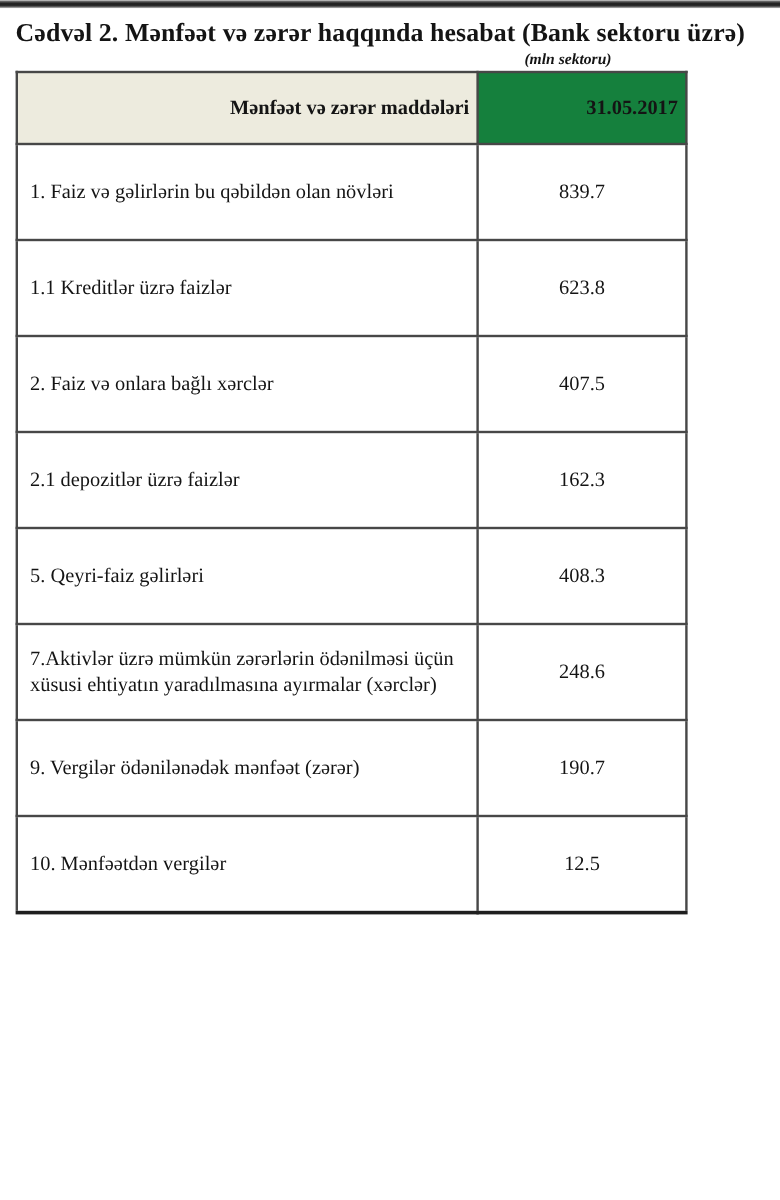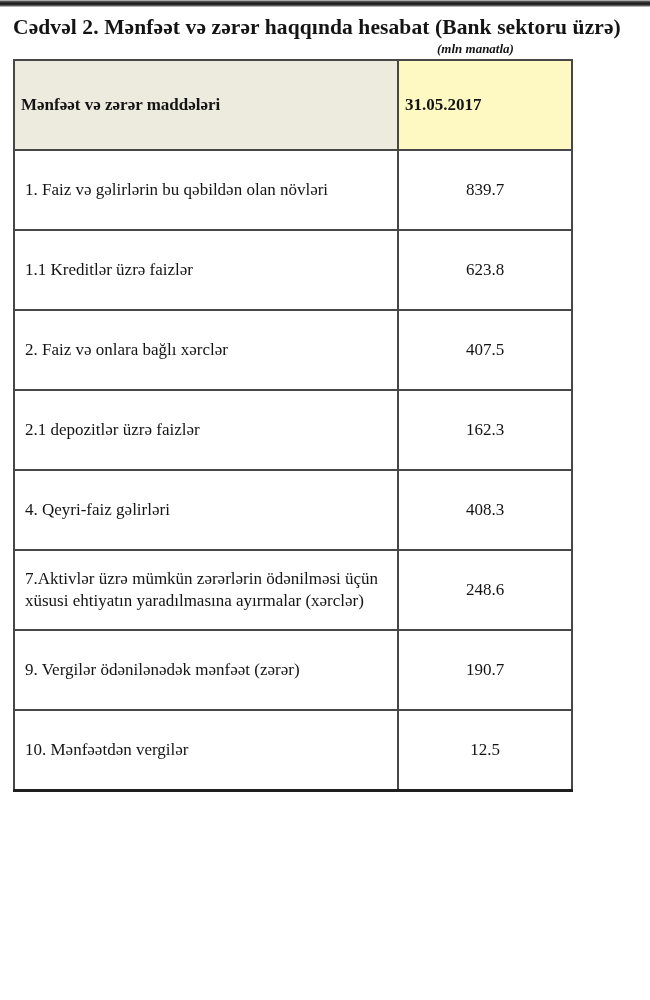--- a/index.html
+++ b/index.html
@@ -50,22 +50,22 @@
   table.pl-table td {
     border: 2px solid #474747;
     vertical-align: middle;
     font-size: 17px;
   }
   col.c-label { width: 384px; }
   col.c-value { width: 174px; }
   th.header-cell {
     height: 58px;
     font-weight: bold;
-    text-align: left;
-    padding: 15px 6px;
+    text-align: right;
+    padding: 0 6px;
   }
   td.label-cell {
     height: 62px;
     text-align: left;
     padding: 8px 12px 8px 10px;
     line-height: 22px;
   }
   td.value-cell {
     text-align: center;
     padding: 8px 4px;
@@ -74,52 +74,52 @@
   tr.indent td.label-cell { }
 </style>
 </head>
 <body>
 
 <div class="page">
   <div class="top-bar"></div>
 
   <div class="doc-title">Cədvəl 2. Mənfəət və zərər haqqında hesabat (Bank sektoru üzrə)</div>
 
-  <div class="unit-note">(mln manatla)</div>
+  <div class="unit-note">(mln sektoru)</div>
 
   <table class="pl-table">
     <colgroup>
       <col class="c-label">
       <col class="c-value">
     </colgroup>
     <thead>
       <tr>
         <th class="header-cell" style="background: rgb(237, 235, 222);">Mənfəət və zərər maddələri</th>
-        <th class="header-cell" style="background: #fef9c3;">31.05.2017</th>
+        <th class="header-cell" style="background: #15803d;">31.05.2017</th>
       </tr>
     </thead>
     <tbody id="table-body">
         <tr>
           <td class="label-cell">1. Faiz və gəlirlərin bu qəbildən olan növləri</td>
           <td class="value-cell">839.7</td>
         </tr>
         <tr class="indent">
           <td class="label-cell">1.1 Kreditlər üzrə faizlər</td>
           <td class="value-cell">623.8</td>
         </tr>
         <tr>
           <td class="label-cell">2. Faiz və onlara bağlı xərclər</td>
           <td class="value-cell">407.5</td>
         </tr>
         <tr class="indent">
           <td class="label-cell">2.1 depozitlər üzrə faizlər</td>
           <td class="value-cell">162.3</td>
         </tr>
         <tr>
-          <td class="label-cell">4. Qeyri-faiz gəlirləri</td>
+          <td class="label-cell">5. Qeyri-faiz gəlirləri</td>
           <td class="value-cell">408.3</td>
         </tr>
         <tr>
           <td class="label-cell">7.Aktivlər üzrə mümkün zərərlərin ödənilməsi üçün xüsusi ehtiyatın yaradılmasına ayırmalar (xərclər)</td>
           <td class="value-cell">248.6</td>
         </tr>
         <tr>
           <td class="label-cell">9. Vergilər ödənilənədək mənfəət (zərər)</td>
           <td class="value-cell">190.7</td>
         </tr>

